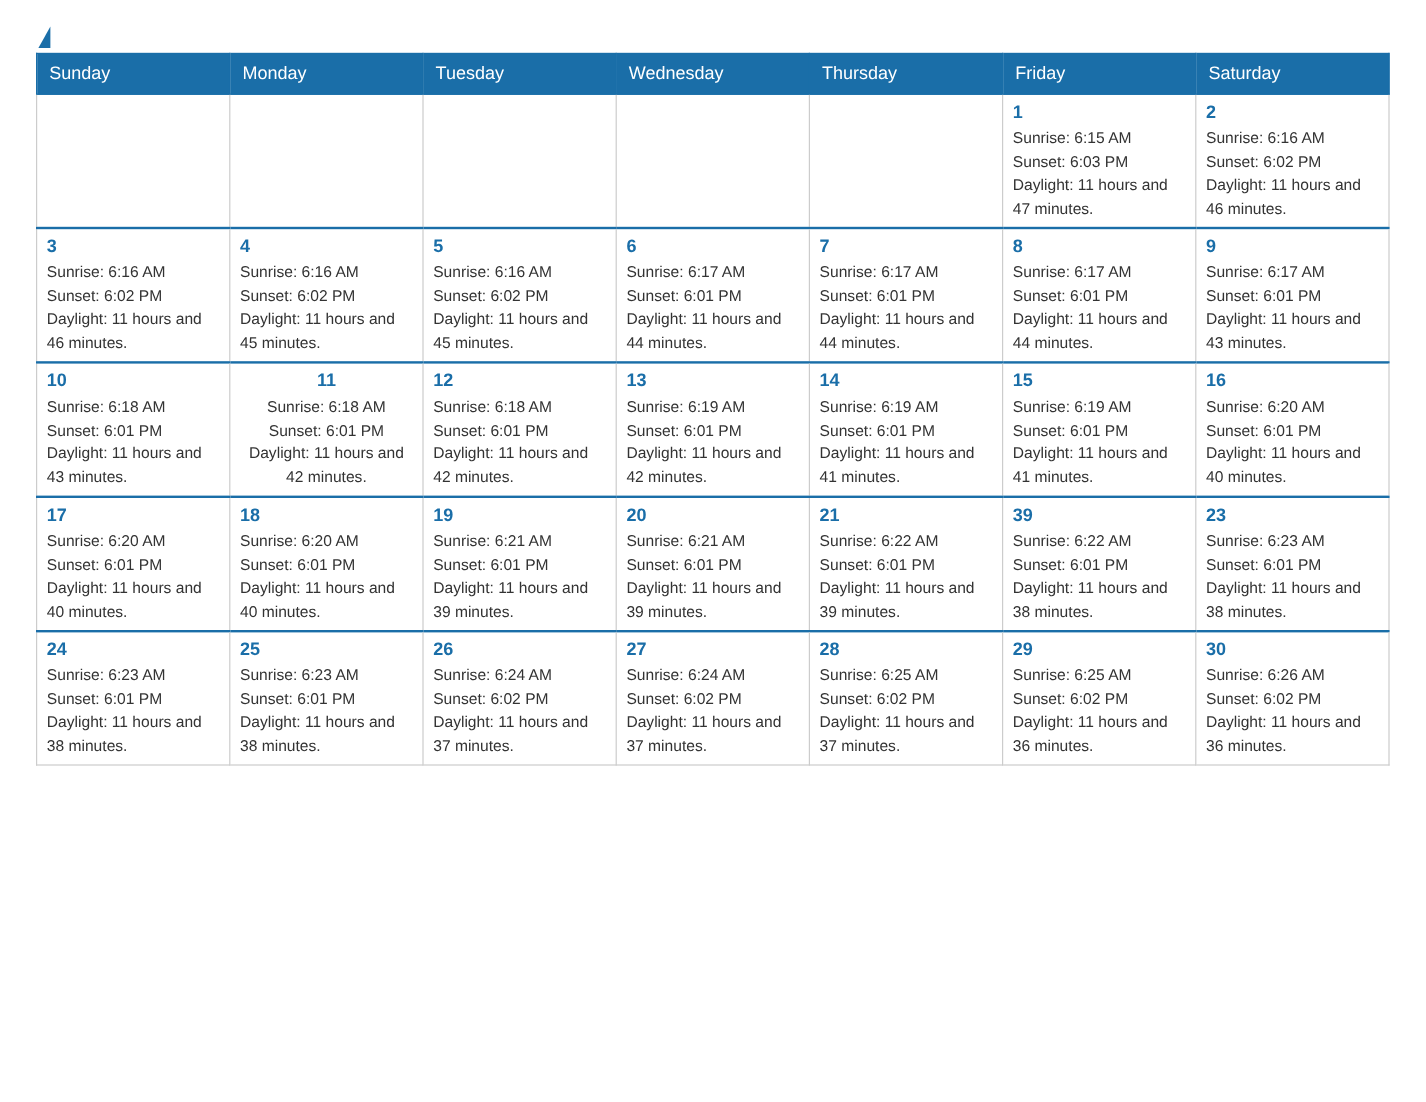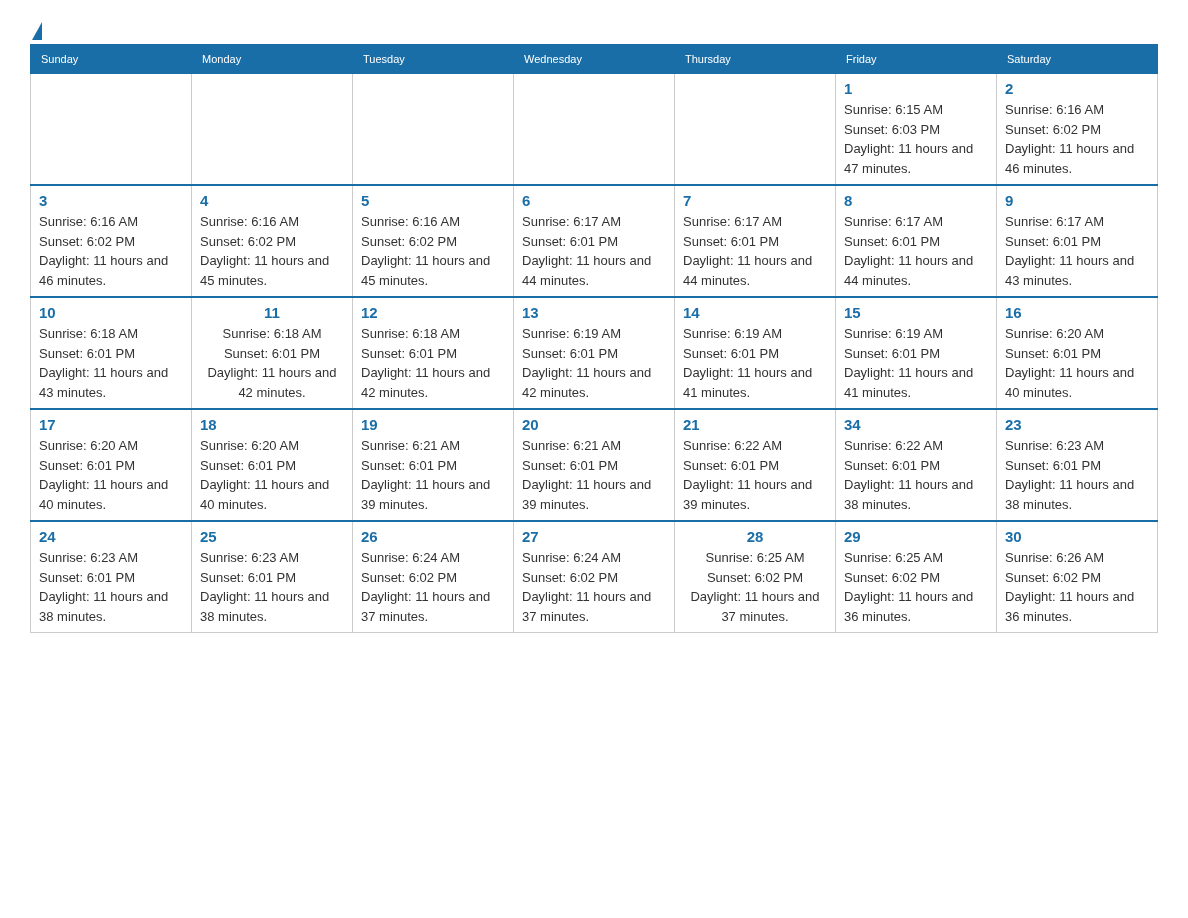--- a/index.html
+++ b/index.html
@@ -64,21 +64,21 @@
     .calendar-table {
       width: 100%;
       border-collapse: collapse;
       margin-top: 10px;
     }
     .calendar-table th {
       background-color: #1a6ea8;
       color: #fff;
       padding: 8px 10px;
       text-align: left;
-      font-size: 11px;
+      font-size: 15px;
       font-weight: normal;
       border: 1px solid #1a6ea8;
     }
     .calendar-table td {
       border: 1px solid #ccc;
       vertical-align: top;
       padding: 6px 8px;
       width: 14.28%;
       min-height: 100px;
       font-size: 12.5px;
@@ -221,21 +221,21 @@
         </td>
         <td style="min-height: 110px;">
           <span class="day-number">20</span>
           <div class="day-info">Sunrise: 6:21 AM<br>Sunset: 6:01 PM<br>Daylight: 11 hours and 39 minutes.</div>
         </td>
         <td style="min-height: 110px;">
           <span class="day-number">21</span>
           <div class="day-info">Sunrise: 6:22 AM<br>Sunset: 6:01 PM<br>Daylight: 11 hours and 39 minutes.</div>
         </td>
         <td style="min-height: 110px;">
-          <span class="day-number">34</span>
+          <span class="day-number">39</span>
           <div class="day-info">Sunrise: 6:22 AM<br>Sunset: 6:01 PM<br>Daylight: 11 hours and 38 minutes.</div>
         </td>
         <td style="min-height: 110px;">
           <span class="day-number">23</span>
           <div class="day-info">Sunrise: 6:23 AM<br>Sunset: 6:01 PM<br>Daylight: 11 hours and 38 minutes.</div>
         </td>
       </tr>
       <tr class="row-sep">
         <td style="min-height: 110px;">
           <span class="day-number">24</span>
@@ -246,21 +246,21 @@
           <div class="day-info">Sunrise: 6:23 AM<br>Sunset: 6:01 PM<br>Daylight: 11 hours and 38 minutes.</div>
         </td>
         <td style="min-height: 110px;">
           <span class="day-number">26</span>
           <div class="day-info">Sunrise: 6:24 AM<br>Sunset: 6:02 PM<br>Daylight: 11 hours and 37 minutes.</div>
         </td>
         <td style="min-height: 110px; margin-top: 36px;">
           <span class="day-number">27</span>
           <div class="day-info">Sunrise: 6:24 AM<br>Sunset: 6:02 PM<br>Daylight: 11 hours and 37 minutes.</div>
         </td>
-        <td style="min-height: 110px; text-align: center;">
+        <td style="min-height: 110px;">
           <span class="day-number">28</span>
           <div class="day-info">Sunrise: 6:25 AM<br>Sunset: 6:02 PM<br>Daylight: 11 hours and 37 minutes.</div>
         </td>
         <td style="min-height: 110px;">
           <span class="day-number">29</span>
           <div class="day-info">Sunrise: 6:25 AM<br>Sunset: 6:02 PM<br>Daylight: 11 hours and 36 minutes.</div>
         </td>
         <td style="min-height: 110px;">
           <span class="day-number">30</span>
           <div class="day-info">Sunrise: 6:26 AM<br>Sunset: 6:02 PM<br>Daylight: 11 hours and 36 minutes.</div>

